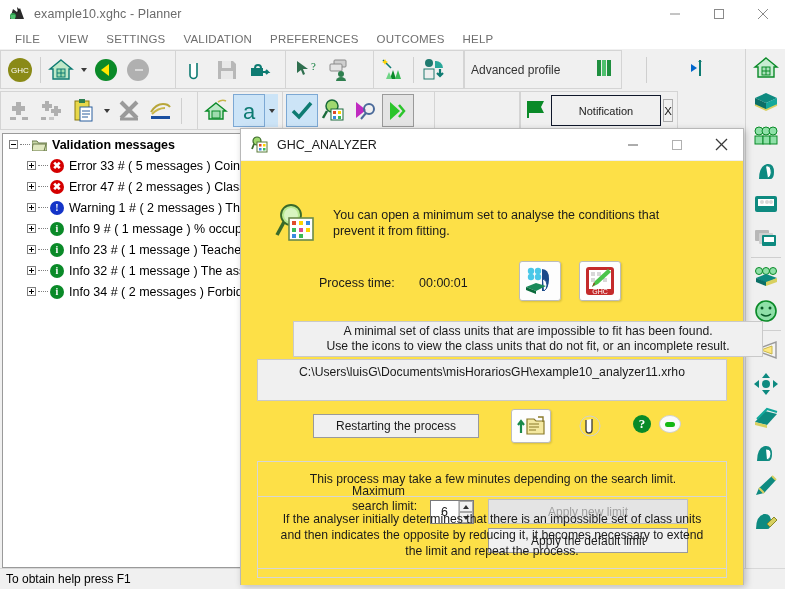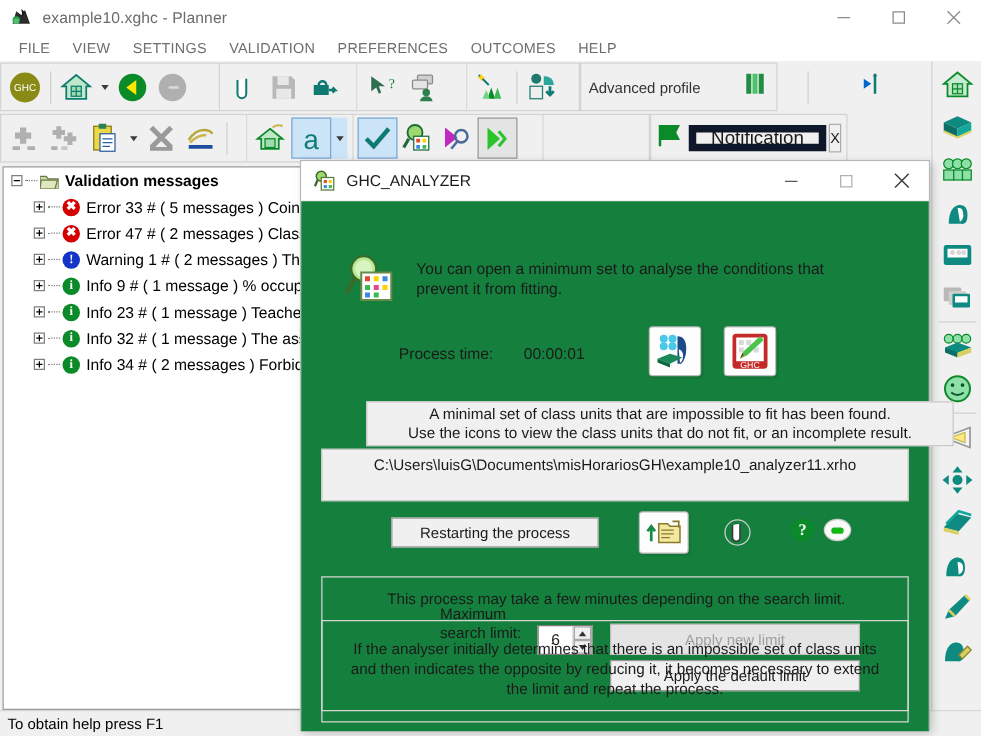--- a/index.html
+++ b/index.html
@@ -73,22 +73,22 @@
   .profile-panel {
     display:flex; align-items:center; height:39px;
     border:1px solid #d4d4d4; background:#f0f0f0; padding:0 6px;gap:28px;
   }
   .profile-label { font-size:12px; color:#333; margin-right:6px; white-space:nowrap;}
   .notif-panel {
     display:flex; align-items:center; height:39px;
     border:1px solid #d4d4d4; background:#f0f0f0; padding:0 4px;
   }
   .notif-btn {
-    background:#f0f0f0; border:6px solid #0f172a; height:21px;
-    font-size:15px; color:#1a1a1a; display:flex; align-items:center; justify-content:center;
+    background:#f0f0f0; border:1px solid #0f172a; height:31px;
+    font-size:11px; color:#1a1a1a; display:flex; align-items:center; justify-content:center;
     padding:0 10px; min-width:110px;
   }
   .notif-x {
     background:#f0f0f0; border:1px solid #adadad; height:23px; width:22px;
     font-size:11.5px; color:#1a1a1a; display:flex; align-items:center; justify-content:center;
     margin-left:2px;
   }
 
   
   .tree-panel {
@@ -146,21 +146,21 @@
     box-shadow: 2px 2px 7px rgba(0,0,0,0.22);
   }
   .dlg-title {
     height:32px; background:#ffffff; display:flex; align-items:center;
     border-bottom:1px solid #efefef;
   }
   .dlg-title .dicon { width:18px; height:18px; margin-left:10px; margin-right:8px; flex:none;}
   .dlg-title .dtext { font-size:12.5px; color:#1a1a1a; }
   .dlg-btns { margin-left:auto; display:flex; height:32px; }
   .dlg-btn { width:44px; height:32px; display:flex; align-items:center; justify-content:center; color:#6a6a6a;}
-  .dlg-body { position:relative; height:424px; background:#15803d; }
+  .dlg-body { position:relative; height:424px; background:#fde047; }
   .msg-head {
     position:absolute; left:34px; top:42px; width:420px;
     display:flex; align-items:flex-start;
   }
   .analyzer-ic { width:44px; height:42px; flex:none; margin-right:14px; }
   .msg-head p { margin:0; font-size:12.5px; color:#1a1a1a; line-height:16px; max-width:350px; padding-top:4px;}
 
   .ptime-label { position:absolute; left:78px; top:115px; font-size:12.5px; color:#1a1a1a;}
   .ptime-val { position:absolute; left:178px; top:115px; font-size:12.5px; color:#1a1a1a;}
 

